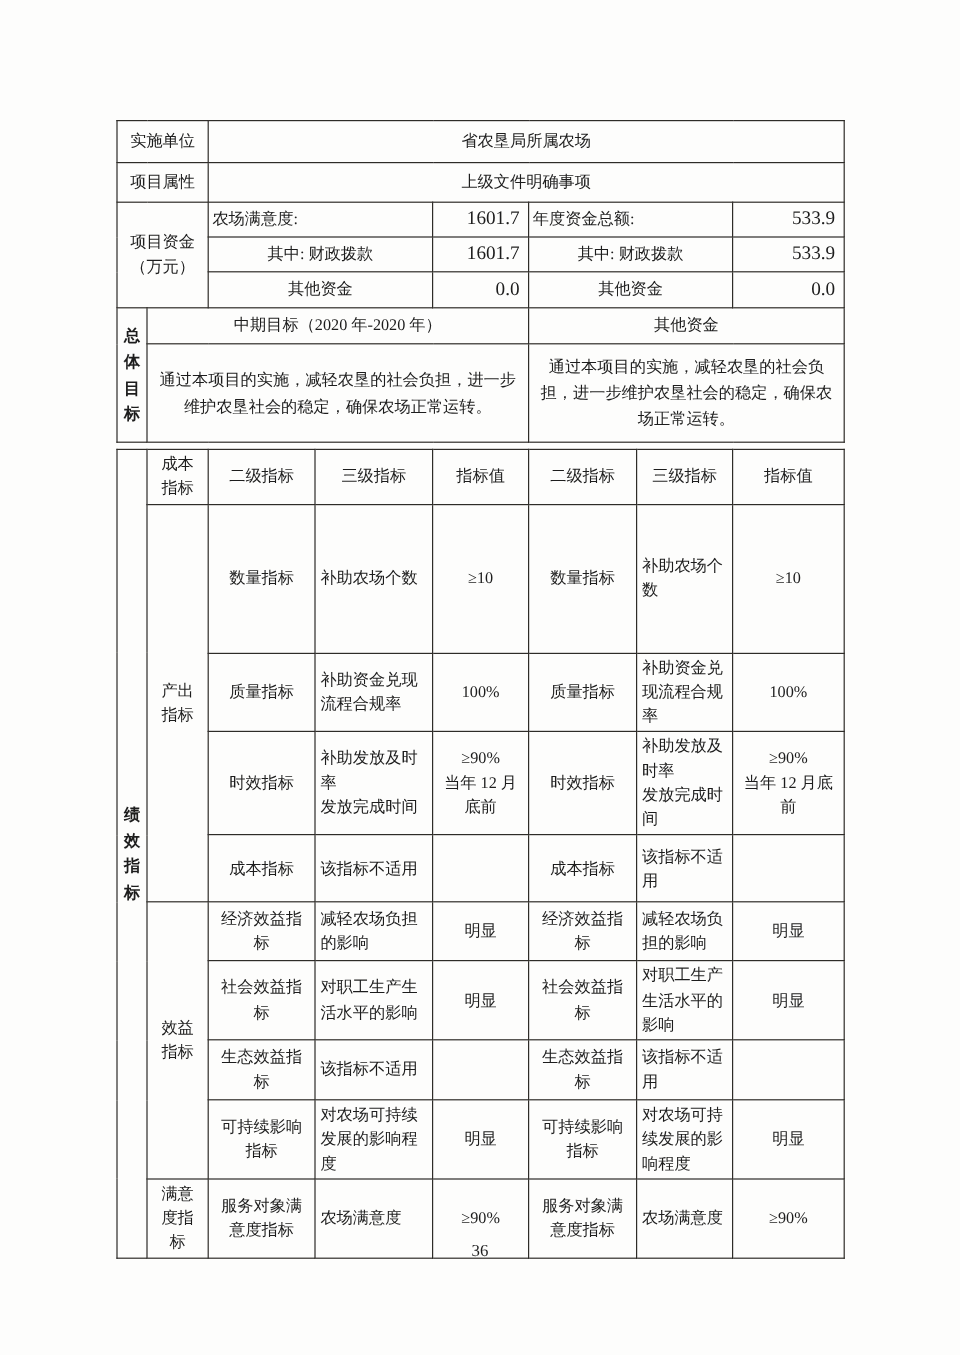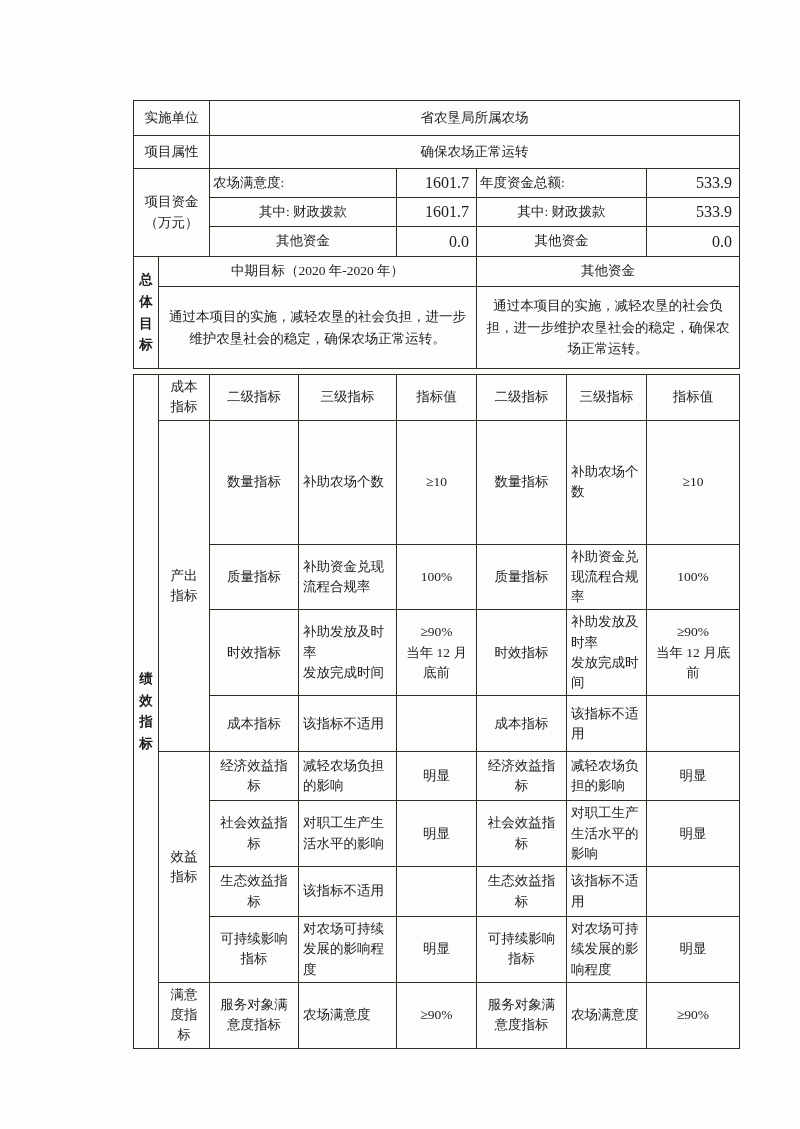--- a/index.html
+++ b/index.html
@@ -9,21 +9,21 @@
   }
   * { box-sizing: border-box; }
   html, body { margin: 0; padding: 0; }
   body {
     width: 800px; height: 1129px;
     background: var(--page-bg);
     font-family: "Liberation Serif", "DejaVu Serif", serif;
     color: var(--ink);
     position: relative;
   }
-  .page { position: absolute; inset: 0; margin-left: 36px; }
+  .page { position: absolute; inset: 0; }
   table.doc {
     position: absolute;
     left: 97px;
     width: 606px;
     border-collapse: collapse;
     table-layout: fixed;
   }
   table.tblA { top: 100px; }
   table.tblB { top: 374px; }
   td {
@@ -65,21 +65,21 @@
         <col style="width:170px">
         <col style="width:93px">
     </colgroup>
     <tbody>
         <tr style="height:35px">
       <td colspan="2">实施单位</td>
       <td colspan="4">省农垦局所属农场</td>
     </tr>
     <tr style="height:33px">
       <td colspan="2">项目属性</td>
-      <td colspan="4">确保农场正常运转</td>
+      <td colspan="4">上级文件明确事项</td>
     </tr>
     <tr style="height:29px">
       <td colspan="2" rowspan="3" class="pre">项目资金
 （万元）</td>
       <td class="lft">农场满意度:</td>
       <td class="num">1601.7</td>
       <td class="lft">年度资金总额:</td>
       <td class="num">533.9</td>
     </tr>
     <tr style="height:29px">
@@ -203,13 +203,14 @@
       <td class="l2">服务对象满意度指标</td>
       <td class="l3">农场满意度</td>
       <td class="pre">≥90%</td>
       <td class="l2">服务对象满意度指标</td>
       <td class="l3">农场满意度</td>
       <td class="pre">≥90%</td>
     </tr>
   </tbody>
     </table>
 
+  <div class="footer-page-num">36</div>
 </div>
 
 </body></html>

